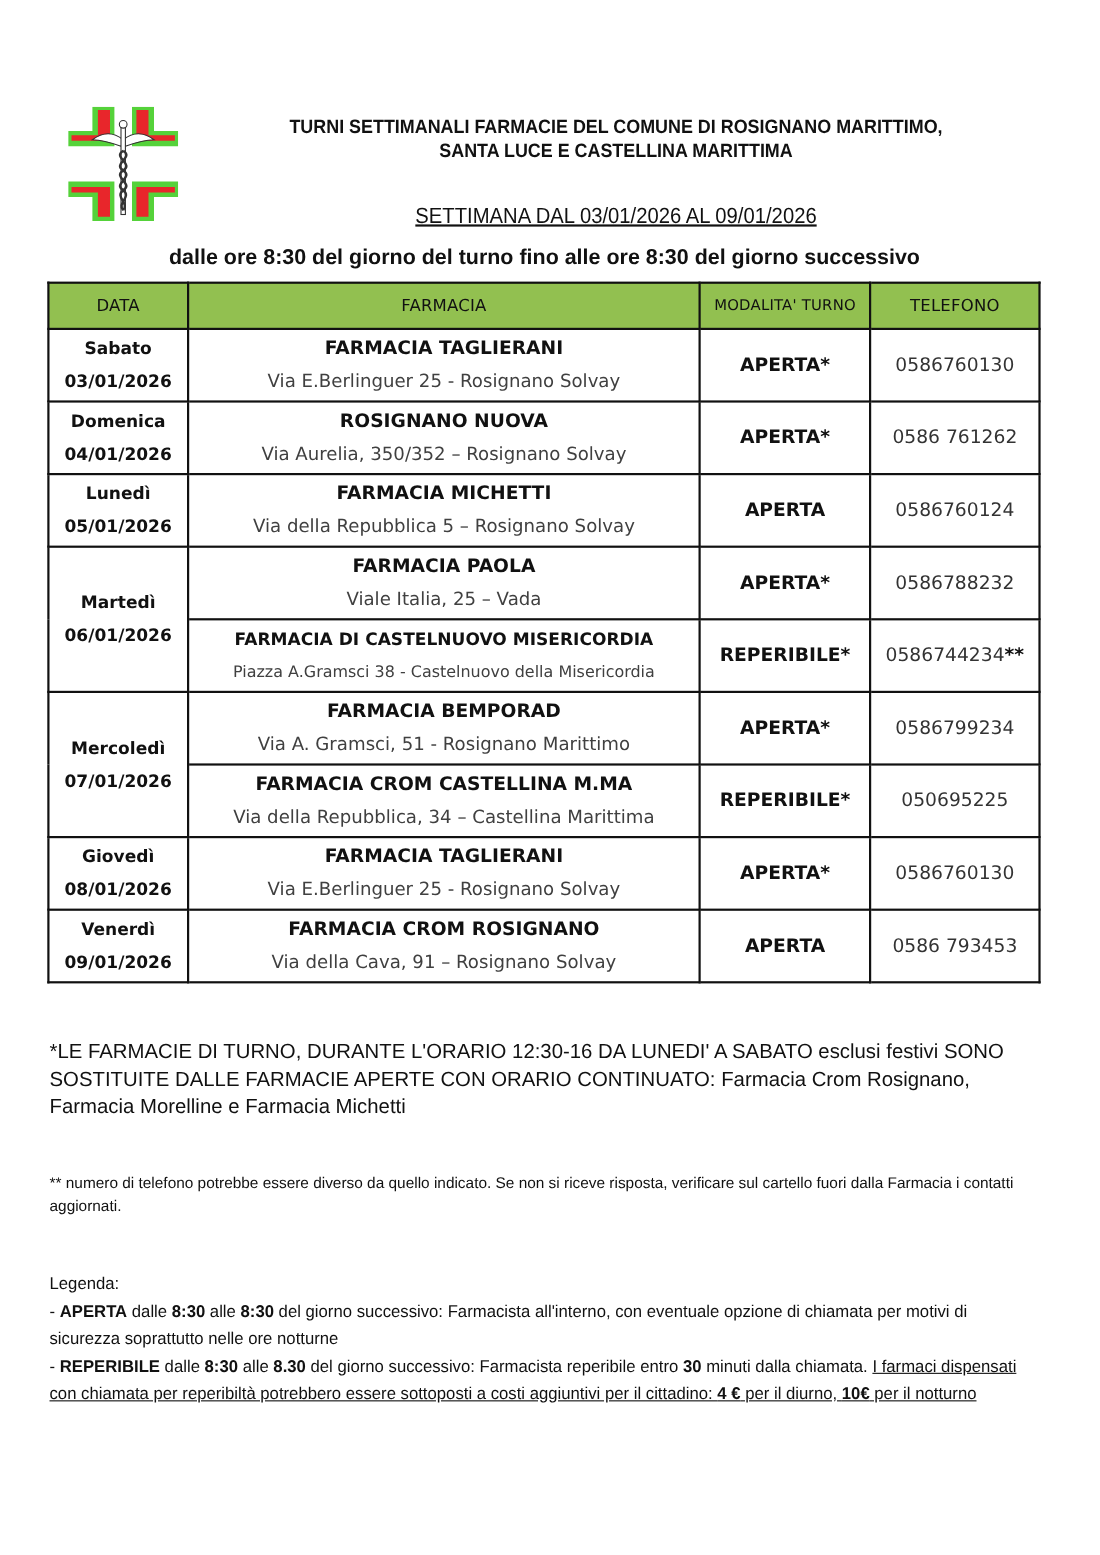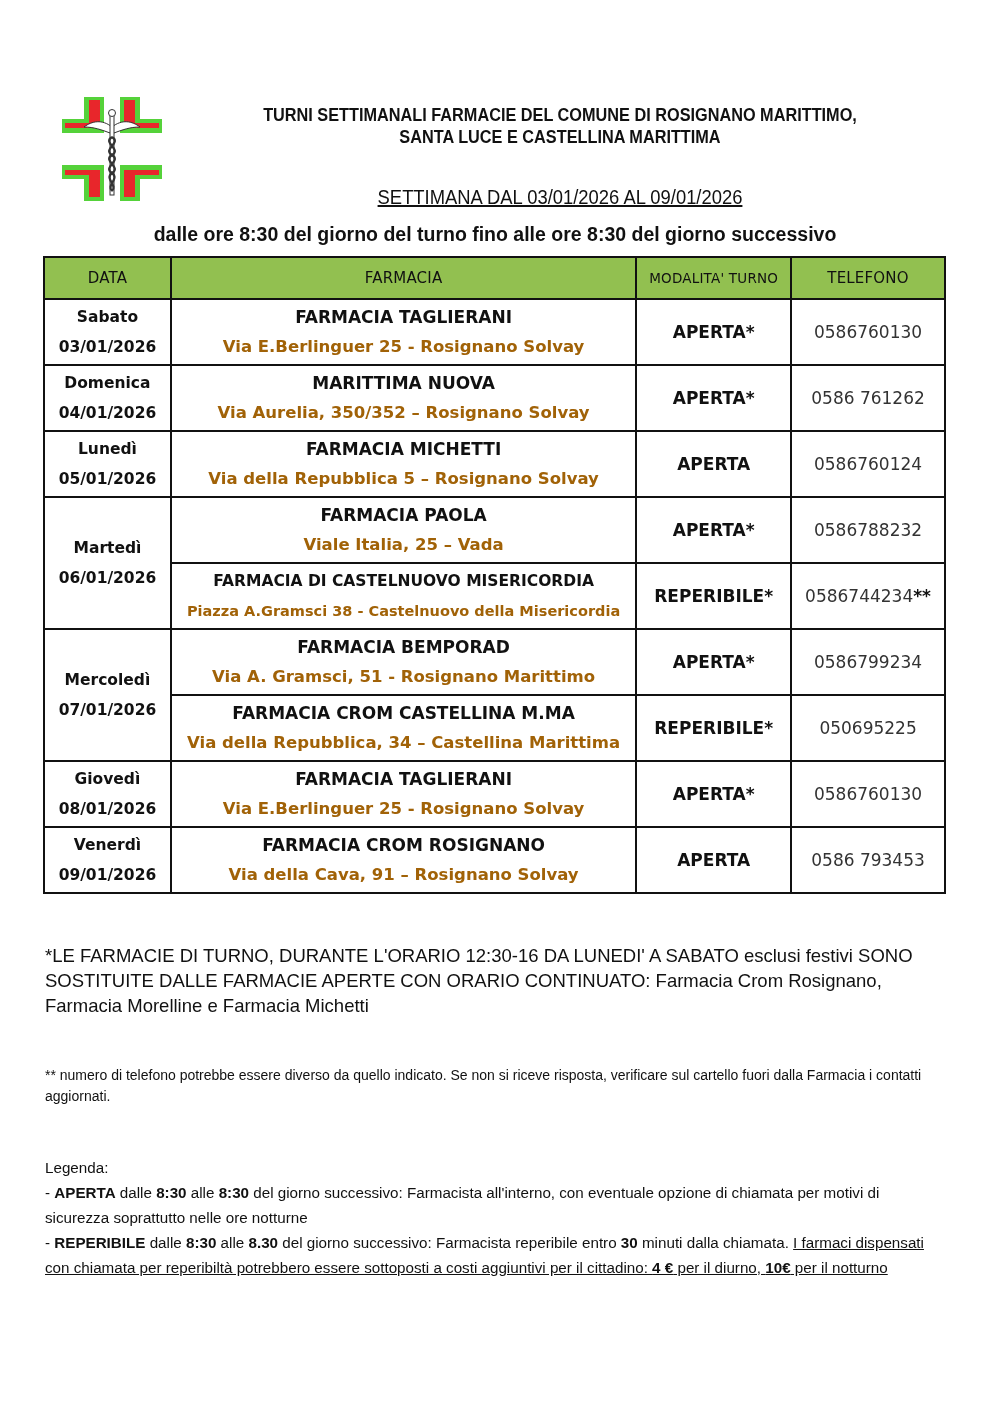--- a/index.html
+++ b/index.html
@@ -13,21 +13,21 @@
   table.turni th { background: #92c050; height: 40px; font-weight: normal; font-size: 15px; letter-spacing: 0.2px; }
   table.turni th.mod { font-size: 13.5px; margin-top: 16px; }
   .c-date { width: 125px; }
   .c-farm { width: 465px; }
   .c-mod { width: 153px; }
   .c-tel { width: 152px; }
   td.date { font-weight: bold; font-size: 15.5px; line-height: 30px; }
   td.farm { height: 64px; }
   .fname { font-weight: bold; font-size: 17px; line-height: 30px; }
   .fname.sm { font-size: 15.5px; }
-  .faddr { font-size: 16.5px; color: #a16207; line-height: 30px; font-weight: bold; }
+  .faddr { font-size: 16.5px; color: #404040; line-height: 30px; }
   .faddr.sm { font-size: 14.5px; }
   td.mod { font-weight: bold; font-size: 17px; }
   td.tel { font-size: 17px; color: #333; }
   td.tel b { color: #111; }
   .note1 { position: absolute; left: 45px; top: 943px; width: 900px; font-size: 18.5px; line-height: 25px; }
   .note1 .b { font-weight: normal; }
   .note2 { position: absolute; left: 45px; top: 1065px; width: 910px; font-size: 14px; font-weight: normal; line-height: 21px; }
   .legend { position: absolute; left: 45px; top: 1155px; width: 910px; font-size: 15.5px; line-height: 25px; font-family: "Liberation Sans", sans-serif; transform: scaleX(0.98); transform-origin: left top; }
   .legend b { font-weight: bold; }
   .legend u { text-decoration: underline; }
@@ -91,21 +91,21 @@
       <td class="mod">APERTA*</td>
       <td class="tel"><span>0586760130</span></td>
     </tr>
 
     <tr>
       <td class="date">
         <div>Domenica</div>
         <div>04/01/2026</div>
       </td>
       <td class="farm">
-        <div class="fname">MARITTIMA NUOVA</div>
+        <div class="fname">ROSIGNANO NUOVA</div>
         <div class="faddr">Via Aurelia, 350/352 – Rosignano Solvay</div>
       </td>
       <td class="mod">APERTA*</td>
       <td class="tel"><span>0586 761262</span></td>
     </tr>
 
     <tr>
       <td class="date">
         <div>Lunedì</div>
         <div>05/01/2026</div>

